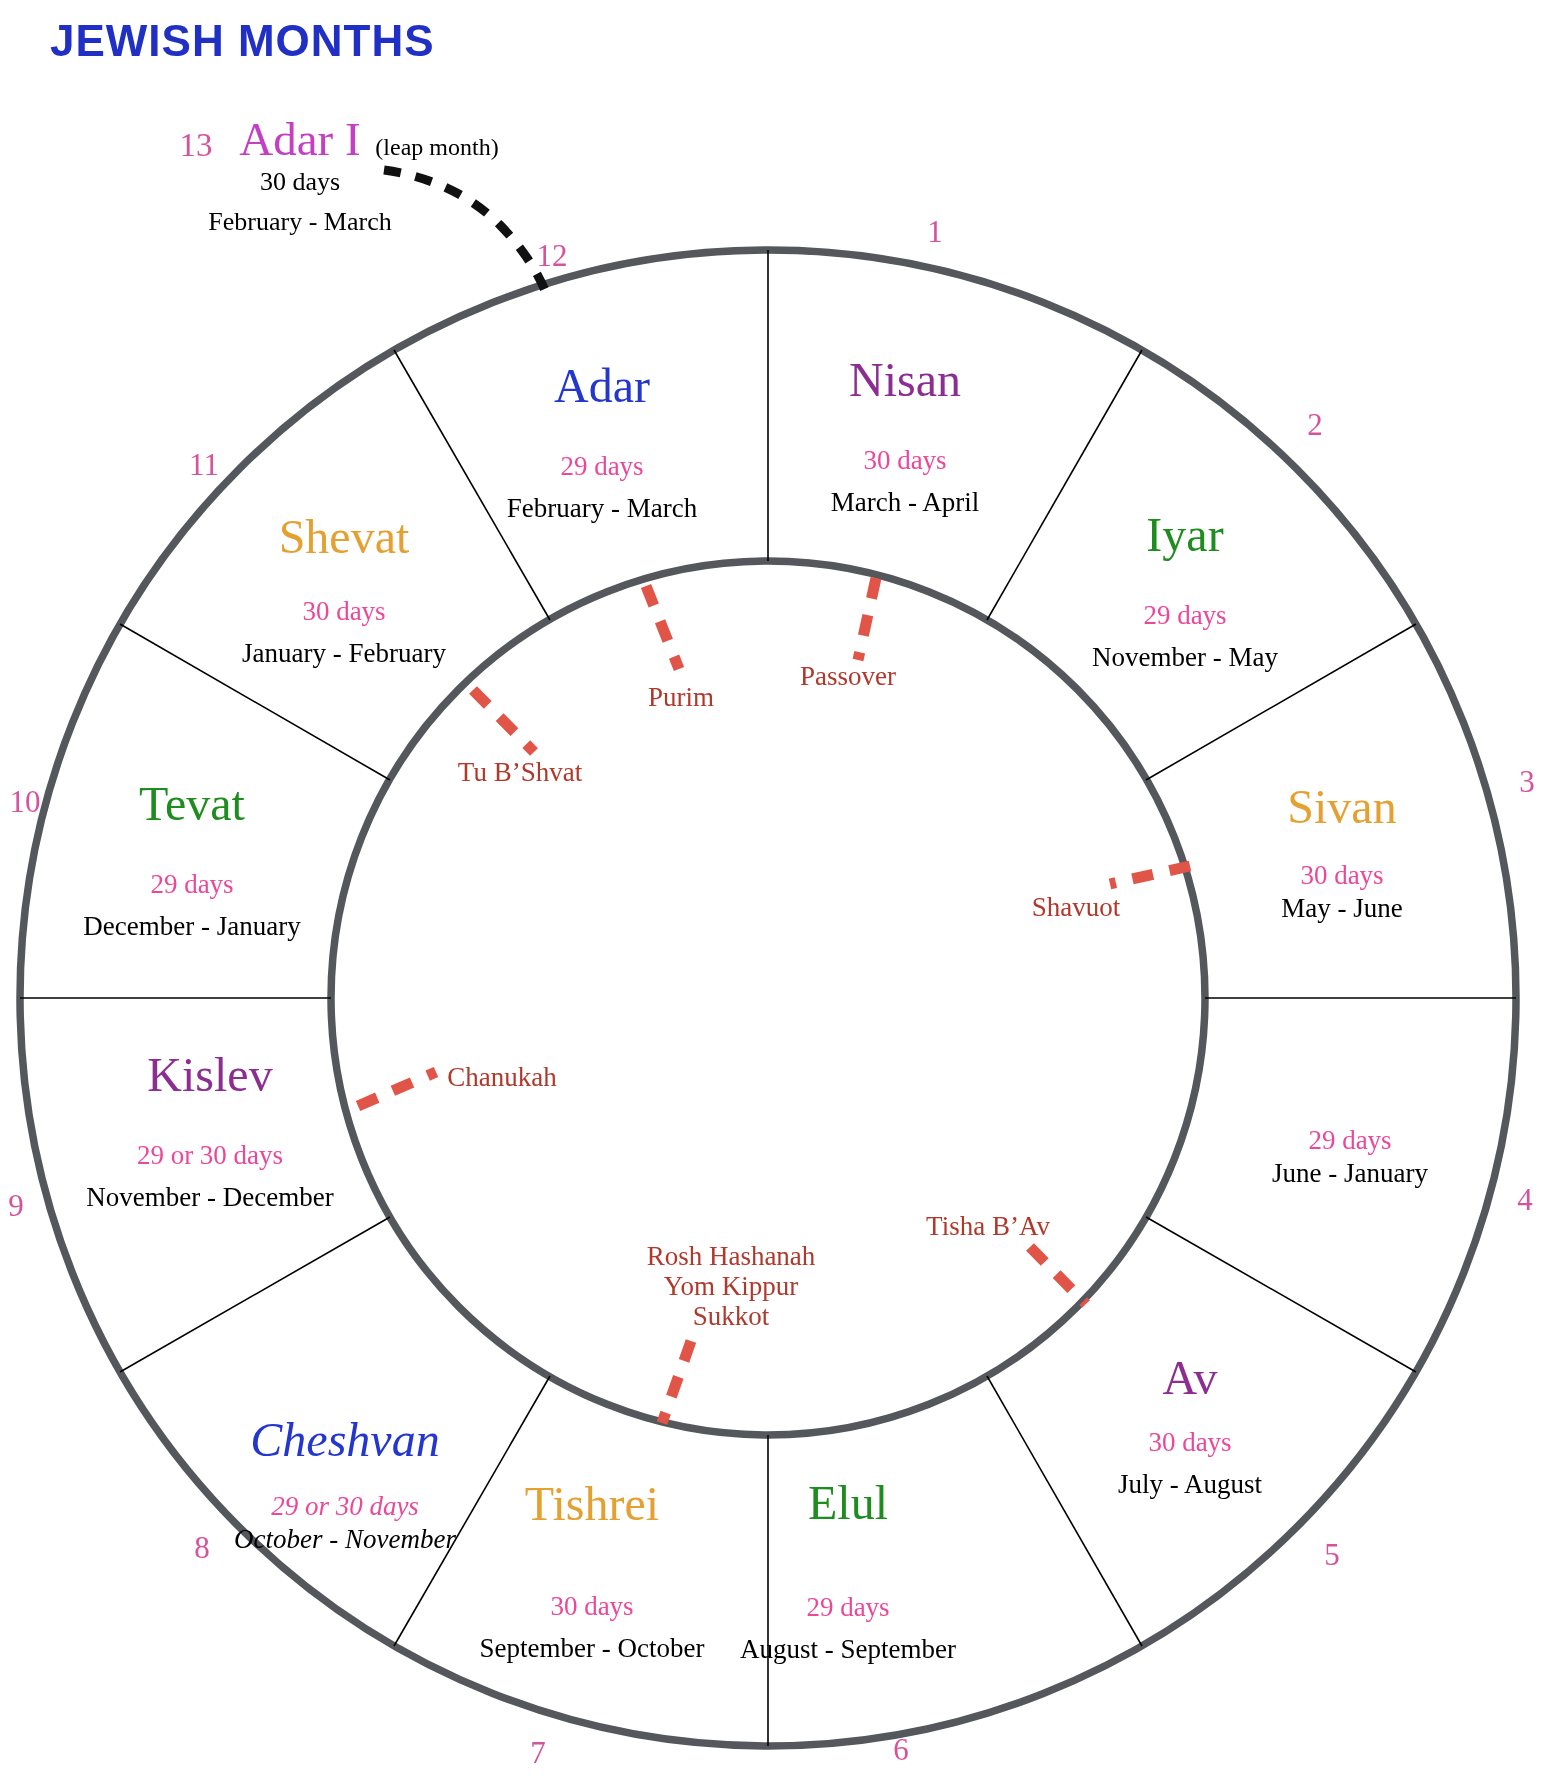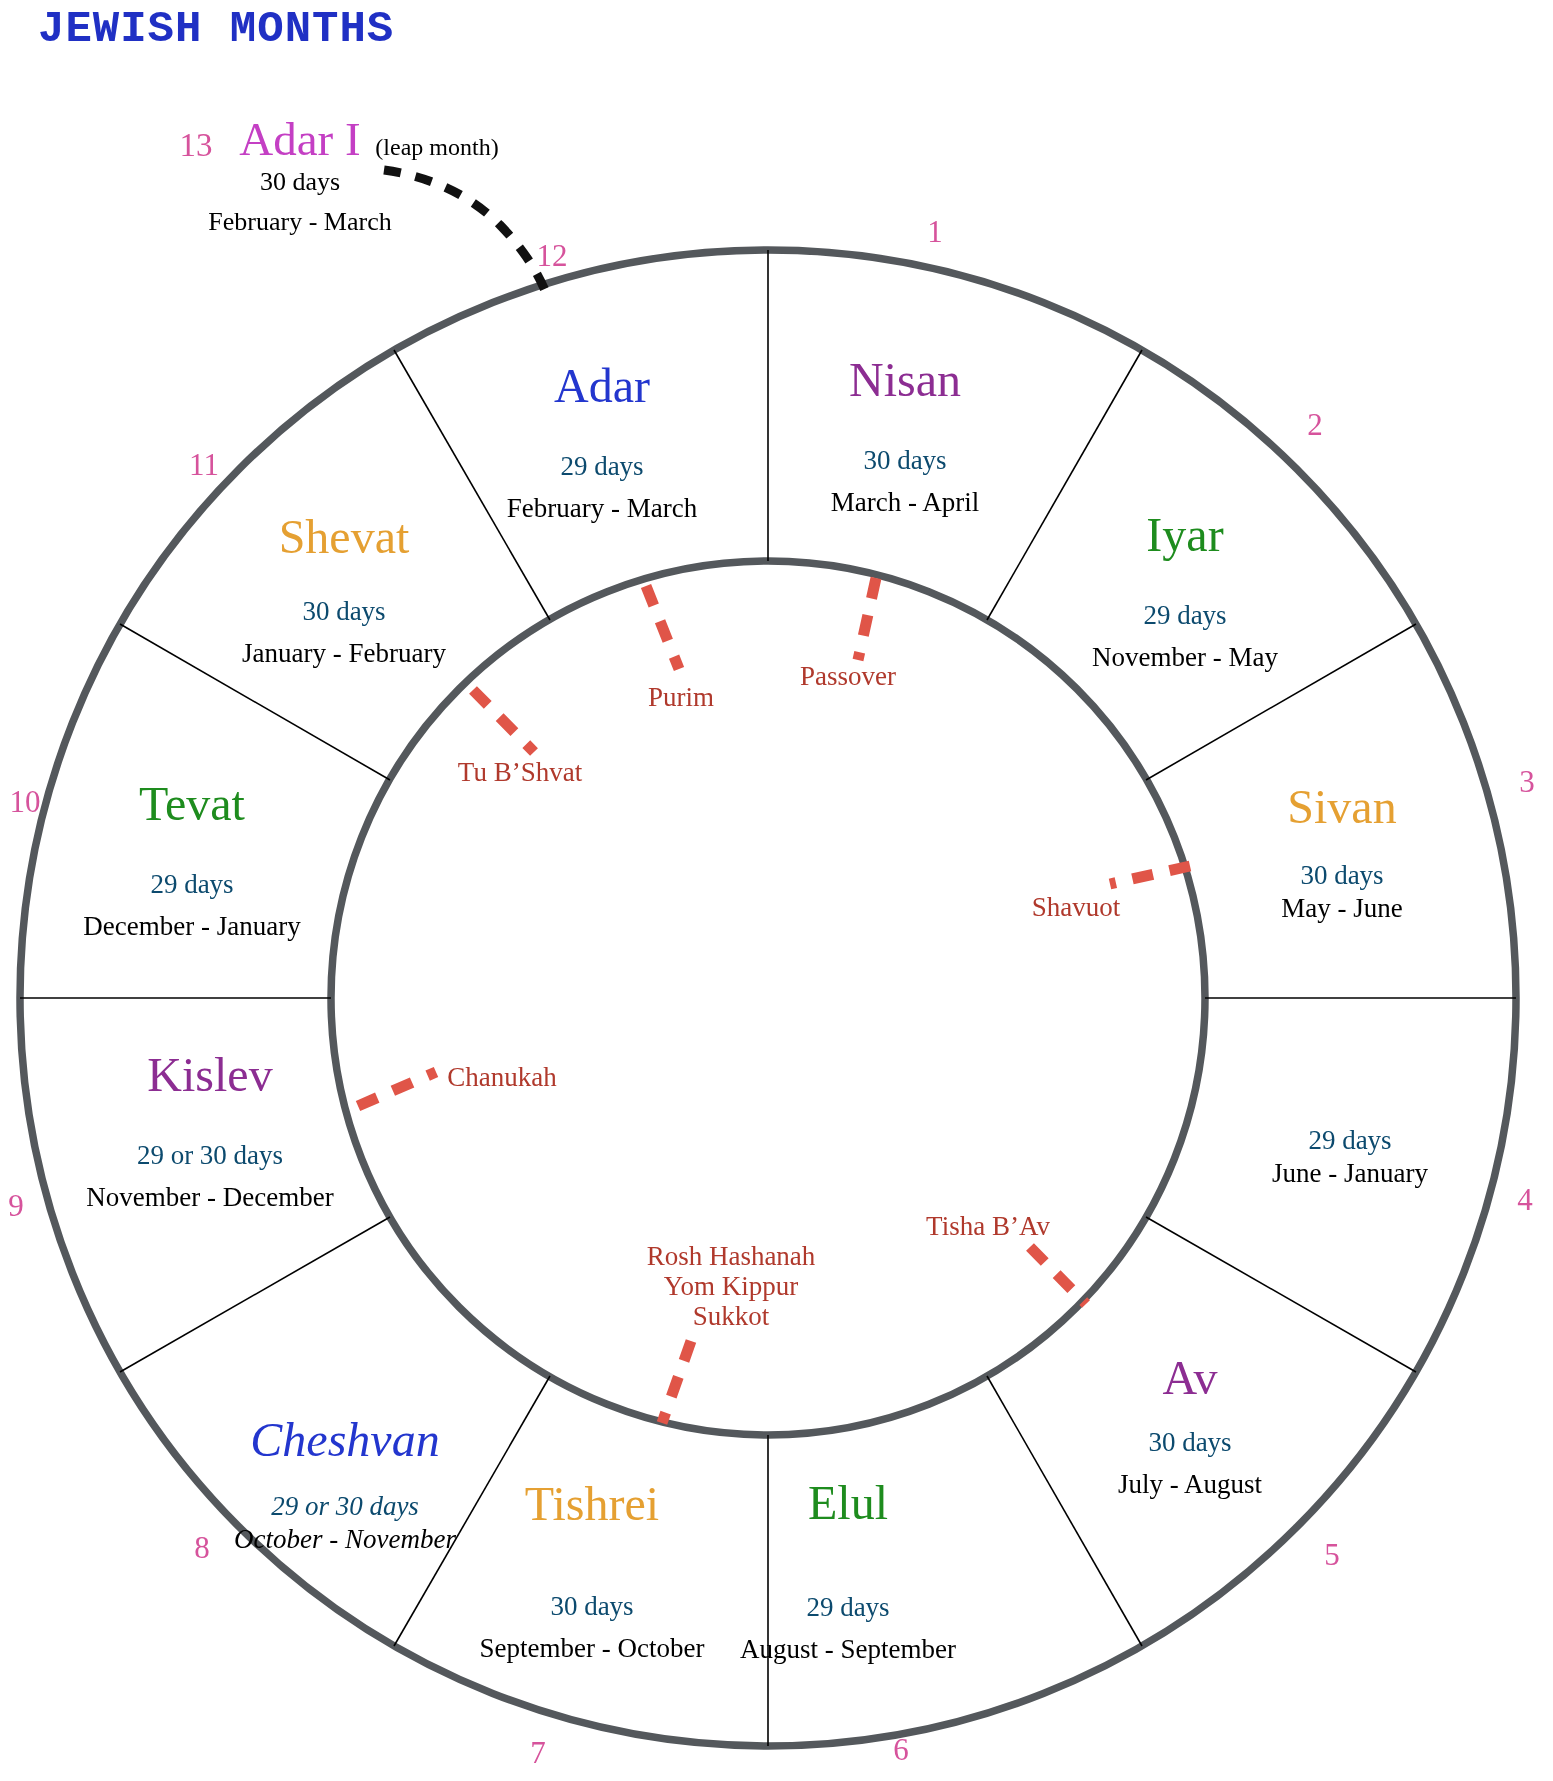--- a/index.html
+++ b/index.html
@@ -10,36 +10,36 @@
     font-family:"Liberation Serif","DejaVu Serif",serif;
     overflow:hidden;
   }
   #wheel-svg{position:absolute;left:0;top:0;}
   .ring{fill:none;stroke:var(--ring,#54585c);stroke-width:7.5;}
   .divider{stroke:#000;stroke-width:1.6;}
   .hdash{stroke:var(--dash,#e05548);stroke-width:11;fill:none;stroke-dasharray:21 17;}
   .pdash{stroke:var(--pointer,#111);stroke-width:9;fill:none;stroke-dasharray:17 15;}
 
   #page-title{
-    position:absolute;left:38px;top:4px;margin:0;
-    font-family:Liberation Mono, monospace;
+    position:absolute;left:38px;top:4px;margin:12px;
+    font-family:Liberation Sans, sans-serif;
     font-weight:bold;font-size:44px;color:var(--title,#2030c4);
     letter-spacing:1px;
   }
 
   .month{
     position:absolute;width:380px;transform:translateX(-50%);
     text-align:center;line-height:1.08;
   }
   .month-name{font-size:48px;}
   .month-name.blue{color:var(--blue,#2336ce);}
   .month-name.purple{color:var(--purple,#8c2d92);}
   .month-name.green{color:var(--green,#1e8c1e);}
   .month-name.orange{color:var(--orange,#e5a032);}
-  .month-days{margin-top:40px;font-size:27px;color:#0c4a6e;}
+  .month-days{margin-top:40px;font-size:27px;color:#ec4899;}
   .month-range{margin-top:13px;font-size:27px;color:#000;}
 
   .num{
     position:absolute;transform:translate(-50%,-50%);
     font-size:31px;color:var(--pink,#d6539c);
   }
 
   .holiday{
     position:absolute;transform:translate(-50%,-50%);
     font-size:27px;color:var(--holiday,#b0392c);

